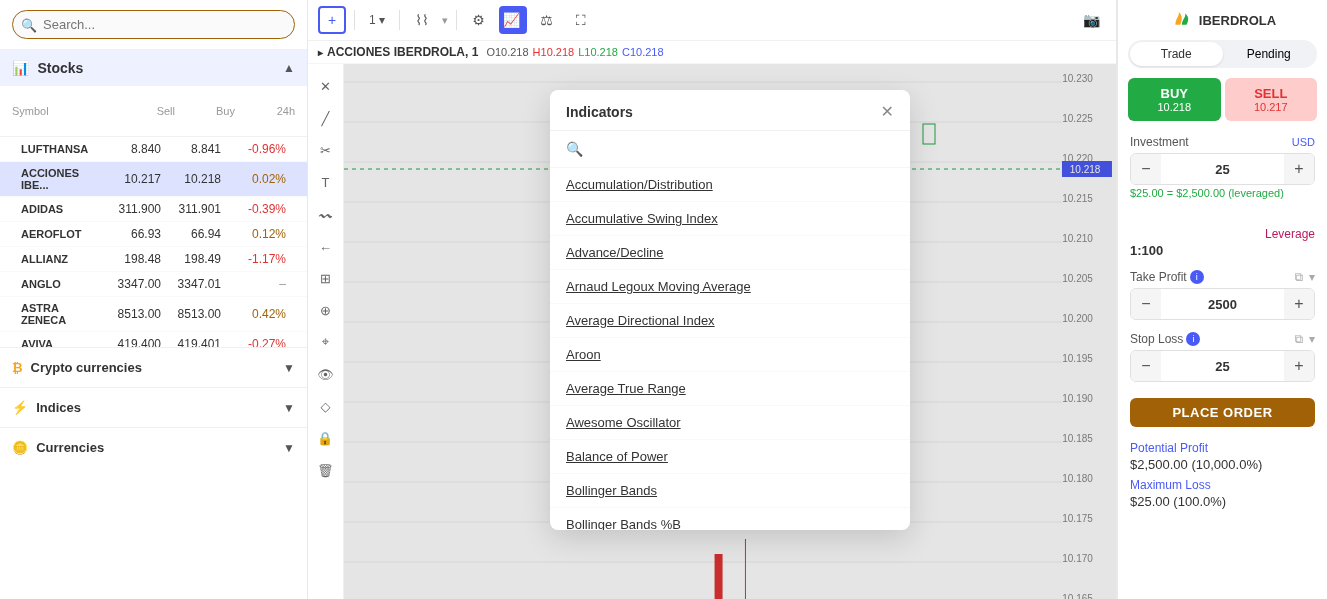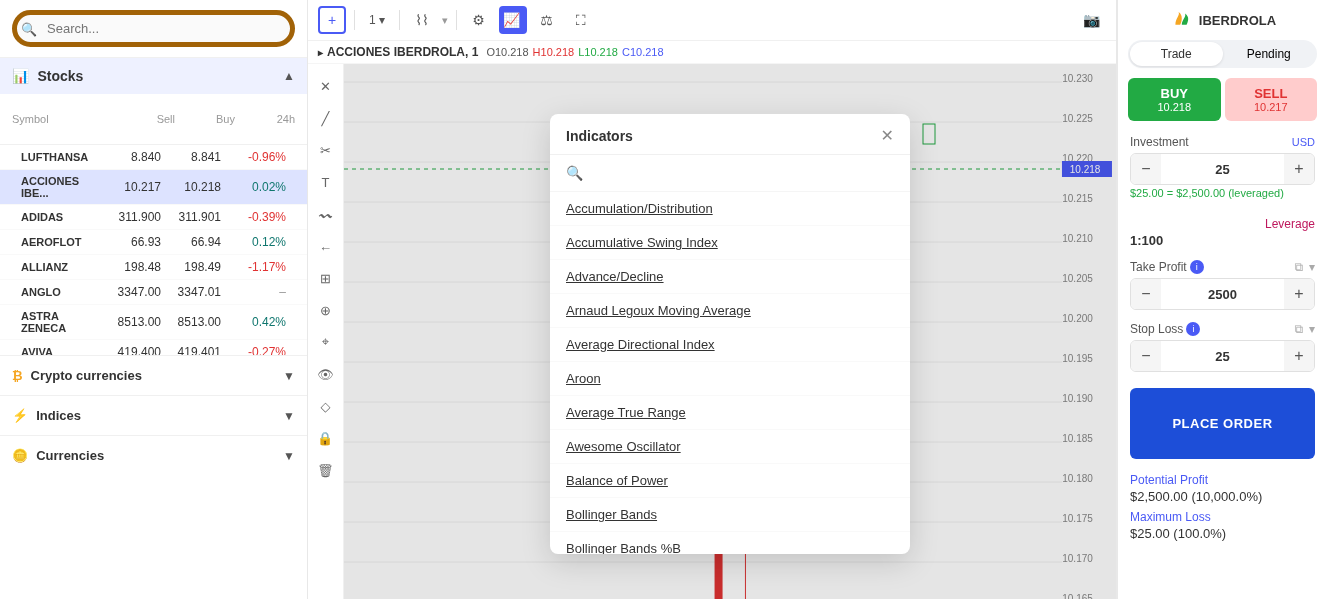--- a/index.html
+++ b/index.html
@@ -15,21 +15,21 @@
       flex-shrink: 0;
       height: 599px;
       overflow: hidden;
     }
     .search-bar {
       padding: 10px 12px;
       border-bottom: 1px solid #f0f0f0;
     }
     .search-bar input {
       width: 100%;
-      border: 5px solid #a16207;
+      border: 1px solid #a16207;
       border-radius: 20px;
       padding: 6px 12px 6px 30px;
       font-size: 13px;
       color: #999;
       background: #fafafa;
       outline: none;
     }
     .search-wrap {
       position: relative;
     }
@@ -88,21 +88,21 @@
       align-items: center;
       cursor: pointer;
       border-bottom: 1px solid #f9f9f9;
     }
     .stock-row.active {
       background: #dde3ff;
     }
     .stock-row .symbol { font-weight: 600; color: #333; font-size: 11px; }
     .stock-row .sell { color: #333; text-align: right; }
     .stock-row .buy { color: #333; text-align: right; }
-    .stock-row .change-pos { color: #0f766e; text-align: right; }
+    .stock-row .change-pos { color: #a16207; text-align: right; }
     .stock-row .change-neg { color: #e03333; text-align: right; }
     .stock-row .change-neutral { color: #999; text-align: right; }
 
     
     .collapsible-section {
       border-top: 1px solid #f0f0f0;
       padding: 12px 12px;
       display: flex;
       align-items: center;
       justify-content: space-between;
@@ -210,21 +210,21 @@
 
     
     .modal-overlay {
       position: absolute;
       top: 0; left: 0; right: 0; bottom: 0;
       z-index: 100;
       background: rgba(0,0,0,0.1);
       display: flex;
       align-items: flex-start;
       justify-content: center;
-      padding-top: 50px;
+      padding-top: 26px;
     }
     .indicators-modal {
       background: #fff;
       border-radius: 8px;
       width: 360px;
       max-height: 440px;
       box-shadow: 0 8px 30px rgba(0,0,0,0.15);
       display: flex;
       flex-direction: column;
     }
@@ -351,21 +351,21 @@
       font-weight: 700;
       font-size: 13px;
       cursor: pointer;
       text-align: center;
     }
     .buy-btn .price { font-size: 11px; font-weight: 400; }
     .sell-btn .price { font-size: 11px; font-weight: 400; }
 
     .panel-section {
       padding: 4px 12px;
-      margin-bottom: 10px;
+      margin-bottom: 20px;
     }
     .panel-label {
       display: flex;
       align-items: center;
       justify-content: space-between;
       font-size: 12px;
       color: #555;
       margin-bottom: 4px;
     }
     .panel-label .usd { color: #4a5af5; font-size: 11px; }
@@ -441,25 +441,25 @@
     }
     .tp-icons {
       display: flex;
       gap: 6px;
       color: #aaa;
       font-size: 12px;
     }
 
     .place-order-btn {
       margin: 4px 12px 10px;
-      background: #1d4ed8;
+      background: #a16207;
       color: #fff;
       border: none;
       border-radius: 6px;
-      padding: 28px;
+      padding: 7px;
       font-weight: 700;
       font-size: 13px;
       letter-spacing: 0.5px;
       cursor: pointer;
       width: calc(100% - 24px);
     }
 
     .potential-section {
       padding: 4px 12px;
     }

